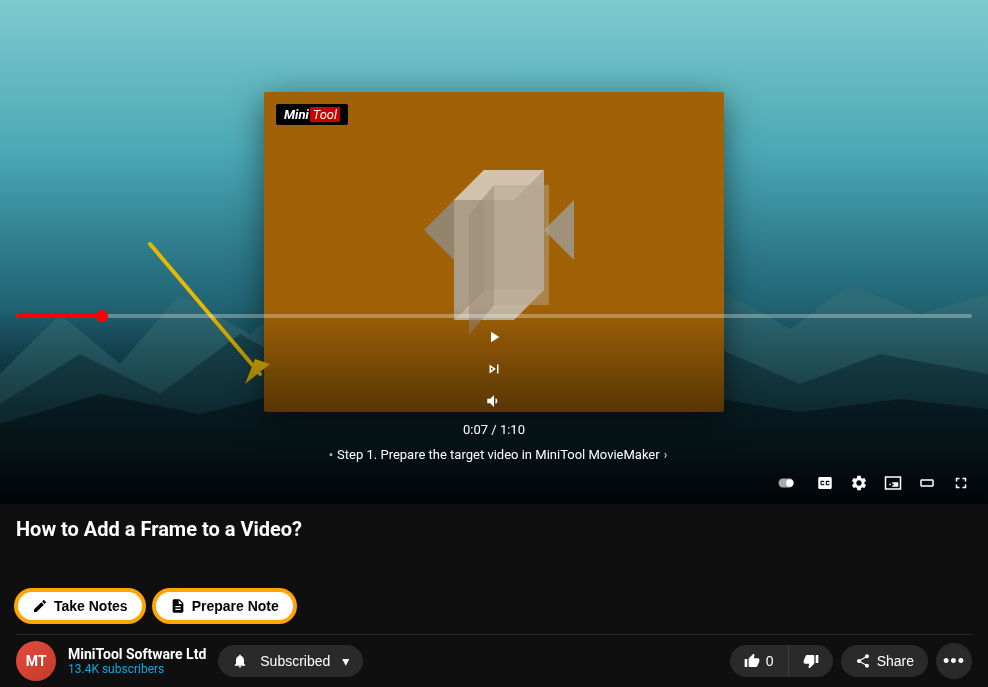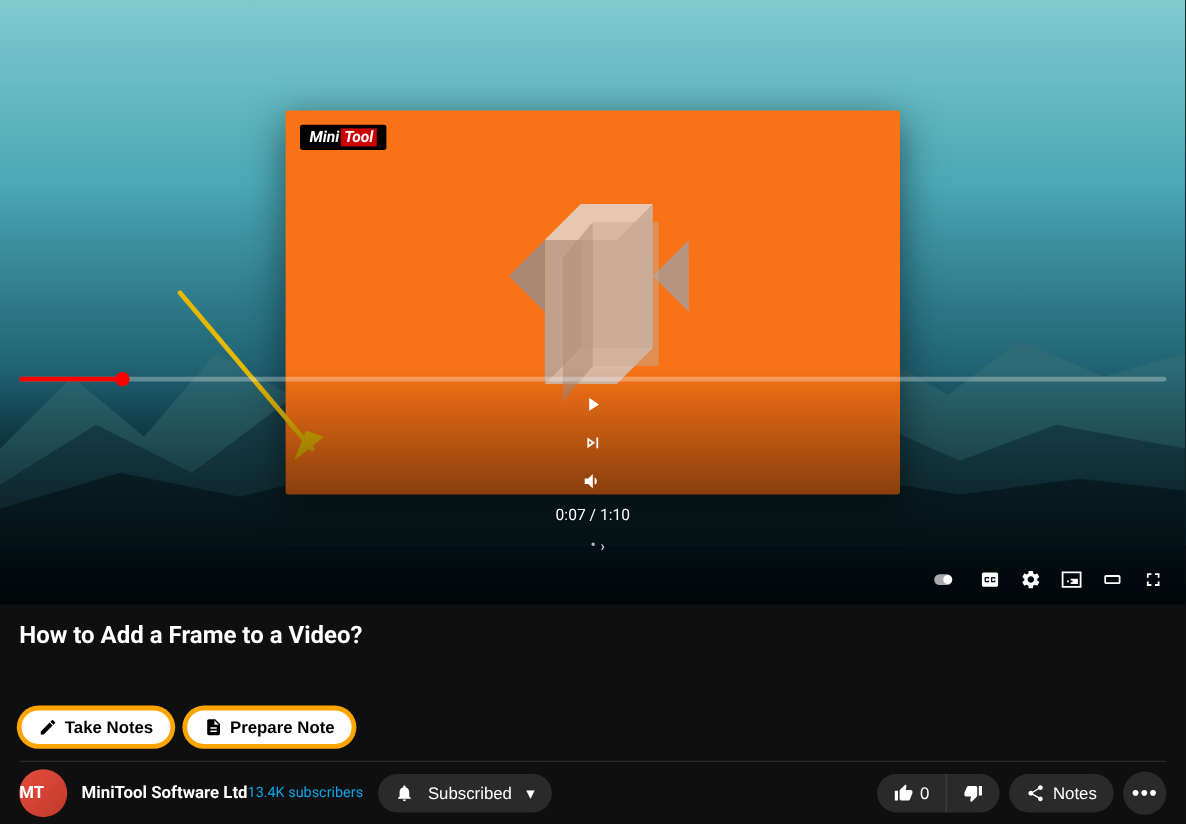--- a/index.html
+++ b/index.html
@@ -35,23 +35,23 @@
       position: relative;
       background: linear-gradient(180deg, #7ecbce 0%, #4ba8b5 30%, #2d7a8a 50%, #1c5a6a 65%, #0d3a4a 80%, #082030 100%);
     }
 
     
     .presentation-card {
       position: absolute;
       top: 50%;
       left: 50%;
       transform: translate(-50%, -50%);
-      width: 512px;
+      width: 460px;
       height: 320px;
-      background: #f97316;
+      background: #a16207;
       border-radius: 2px;
       overflow: hidden;
       display: flex;
       flex-direction: column;
       align-items: center;
       justify-content: center;
       box-shadow: 0 8px 32px rgba(0,0,0,0.5);
     }
 
     .minitool-logo {
@@ -70,21 +70,21 @@
       color: #fff;
       font-size: 13px;
       font-weight: bold;
       font-style: italic;
     }
 
     .minitool-logo .tool-box {
       background: #cc0000;
       color: #fff;
       font-size: 13px;
-      font-weight: bold;
+      font-weight: normal;
       font-style: italic;
       padding: 0 3px;
       margin-left: 1px;
     }
 
     
     .arrow-3d {
       position: absolute;
       top: 50%;
       left: 50%;
@@ -260,29 +260,30 @@
       border-top: 1px solid #2a2a2a;
     }
 
     .channel-avatar {
       width: 40px;
       height: 40px;
       border-radius: 50%;
       background: linear-gradient(135deg, #e74c3c, #c0392b);
       display: flex;
       align-items: center;
+      justify-content: center;
       font-weight: bold;
       font-size: 14px;
       color: #fff;
       flex-shrink: 0;
     }
 
     .channel-info {
       display: flex;
-      flex-direction: row;
+      flex-direction: column;
     }
 
     .channel-name {
       font-size: 14px;
       font-weight: 700;
       color: #fff;
     }
 
     .channel-subs {
       font-size: 12px;
@@ -461,20 +462,21 @@
         </button>
 
         <span class="time-display">
           <span>0:07</span>
           <span> / </span>
           <span>1:10</span>
         </span>
 
         <div class="chapter-info">
           <span style="opacity:0.7">•</span>
+          <span>Step 1. Prepare the target video in MiniTool MovieMaker</span>
           <span class="chapter-arrow">›</span>
         </div>
 
         <div class="right-controls">
 
           <button class="ctrl-btn" style="font-size:14px;">
             <svg class="icon-svg" viewBox="0 0 24 24" style="width:28px;height:18px;">
                 <rect x="2" y="6" width="20" height="12" rx="6" fill="#aaa"></rect>
                 <circle cx="17" cy="12" r="5" fill="#fff"></circle>
               </svg>
@@ -565,21 +567,21 @@
             <svg class="icon-svg-sm" viewBox="0 0 24 24">
                 <path d="M15 3H6c-.83 0-1.54.5-1.84 1.22l-3.02 7.05c-.09.23-.14.47-.14.73v2c0 1.1.9 2 2 2h6.31l-.95 4.57-.03.32c0 .41.17.79.44 1.06L9.83 23l6.59-6.59c.36-.36.58-.86.58-1.41V5c0-1.1-.9-2-2-2zm4 0v12h4V3h-4z"></path>
               </svg>
           </button>
         </div>
 
         <button class="share-btn">
           <svg class="icon-svg-sm" viewBox="0 0 24 24">
               <path d="M18 16.08c-.76 0-1.44.3-1.96.77L8.91 12.7c.05-.23.09-.46.09-.7s-.04-.47-.09-.7l7.05-4.11c.54.5 1.25.81 2.04.81 1.66 0 3-1.34 3-3s-1.34-3-3-3-3 1.34-3 3c0 .24.04.47.09.7L8.04 9.81C7.5 9.31 6.79 9 6 9c-1.66 0-3 1.34-3 3s1.34 3 3 3c.79 0 1.5-.31 2.04-.81l7.12 4.16c-.05.21-.08.43-.08.65 0 1.61 1.31 2.92 2.92 2.92 1.61 0 2.92-1.31 2.92-2.92s-1.31-2.92-2.92-2.92z"></path>
             </svg>
-          <span>Notes</span>
+          <span>Share</span>
         </button>
 
 
         <button class="more-btn">
           <span style="font-size:18px; letter-spacing:1px;">•••</span>
         </button>
       </div>
     </div>
   </div>
 

